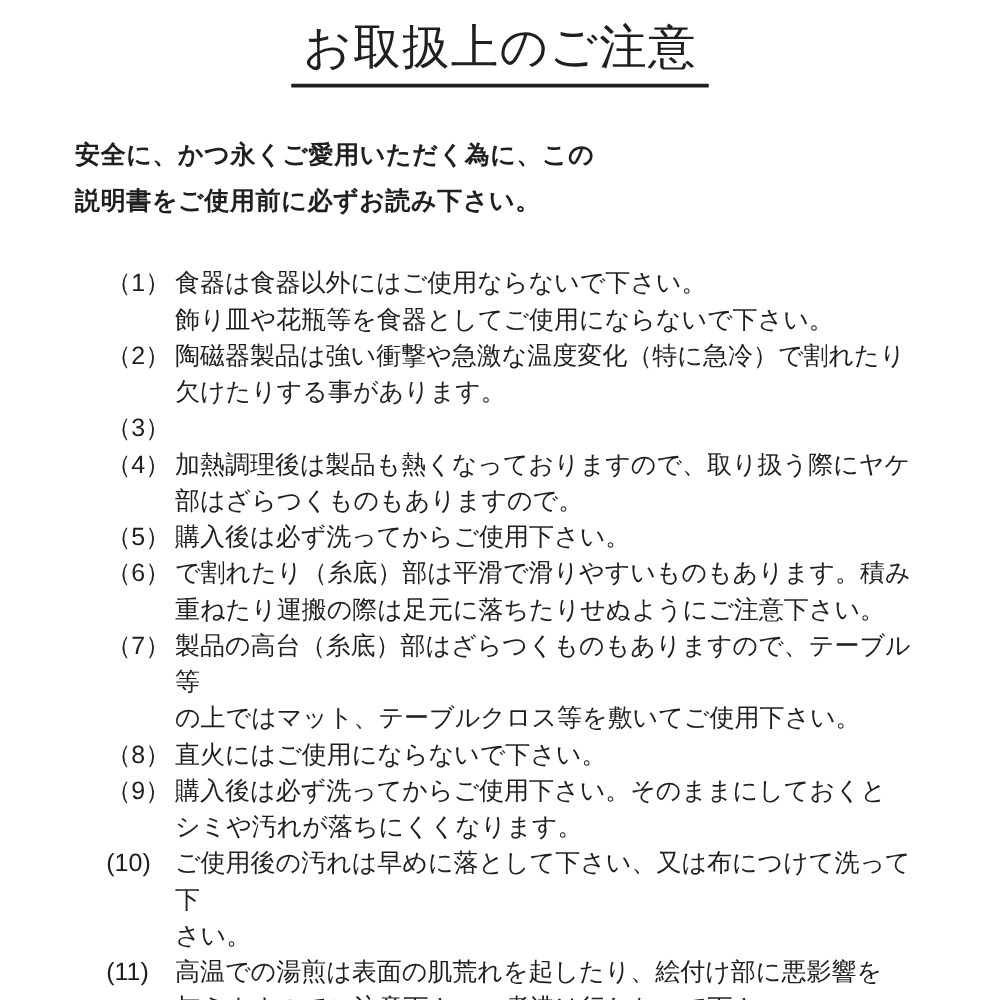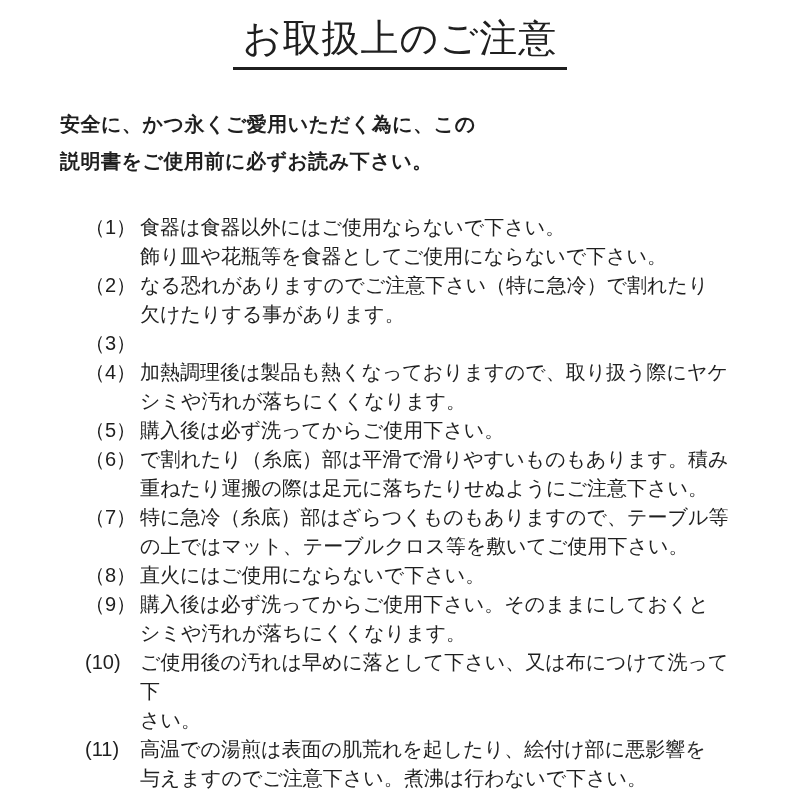--- a/index.html
+++ b/index.html
@@ -72,48 +72,48 @@
 
   <div class="list">
   <div class="item">
     <span class="item-num">（1）</span>
     <span class="item-text">食器は食器以外にはご使用ならないで下さい。
 飾り皿や花瓶等を食器としてご使用にならないで下さい。</span>
   </div>
 
   <div class="item">
     <span class="item-num">（2）</span>
-    <span class="item-text">なる恐れがありますのでご注意下さい（特に急冷）で割れたり
+    <span class="item-text">陶磁器製品は強い衝撃や急激な温度変化（特に急冷）で割れたり
 欠けたりする事があります。</span>
   </div>
 
   <div class="item">
     <span class="item-num">（3）</span>
   </div>
 
   <div class="item">
     <span class="item-num">（4）</span>
     <span class="item-text">加熱調理後は製品も熱くなっておりますので、取り扱う際にヤケ
-シミや汚れが落ちにくくなります。</span>
+部はざらつくものもありますので。</span>
   </div>
 
   <div class="item">
     <span class="item-num">（5）</span>
     <span class="item-text">購入後は必ず洗ってからご使用下さい。</span>
   </div>
 
   <div class="item">
     <span class="item-num">（6）</span>
     <span class="item-text">で割れたり（糸底）部は平滑で滑りやすいものもあります。積み
 重ねたり運搬の際は足元に落ちたりせぬようにご注意下さい。</span>
   </div>
 
   <div class="item">
     <span class="item-num">（7）</span>
-    <span class="item-text">特に急冷（糸底）部はざらつくものもありますので、テーブル等
+    <span class="item-text">製品の高台（糸底）部はざらつくものもありますので、テーブル等
 の上ではマット、テーブルクロス等を敷いてご使用下さい。</span>
   </div>
 
   <div class="item">
     <span class="item-num">（8）</span>
     <span class="item-text">直火にはご使用にならないで下さい。</span>
   </div>
 
   <div class="item">
     <span class="item-num">（9）</span>

